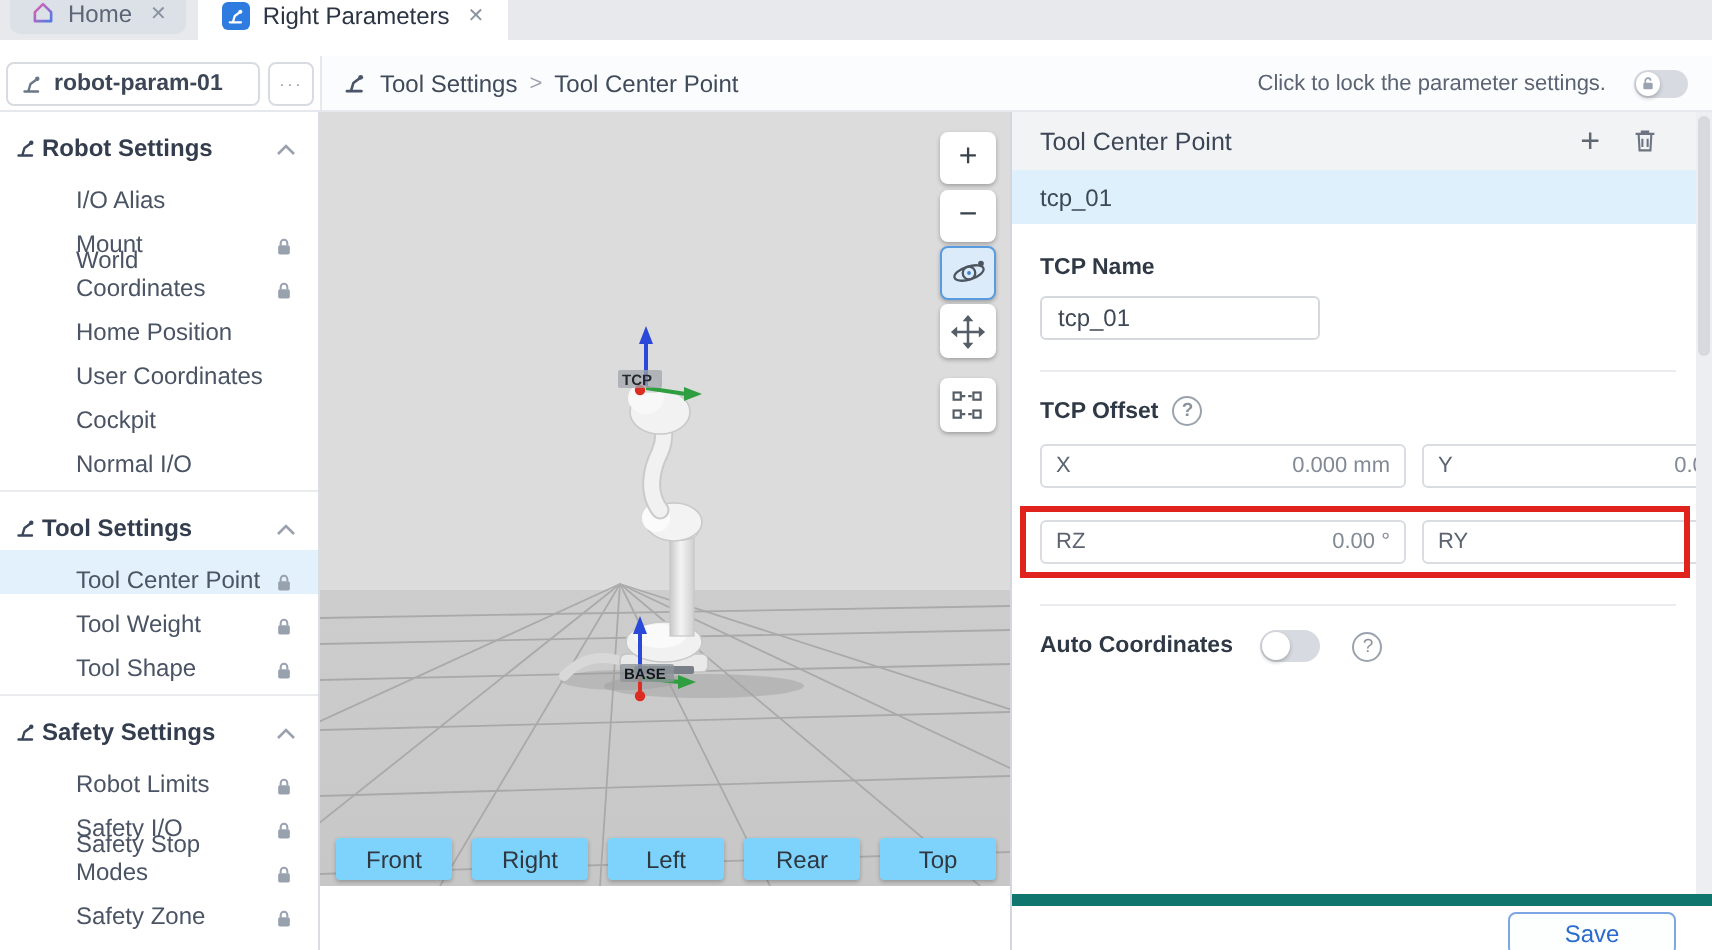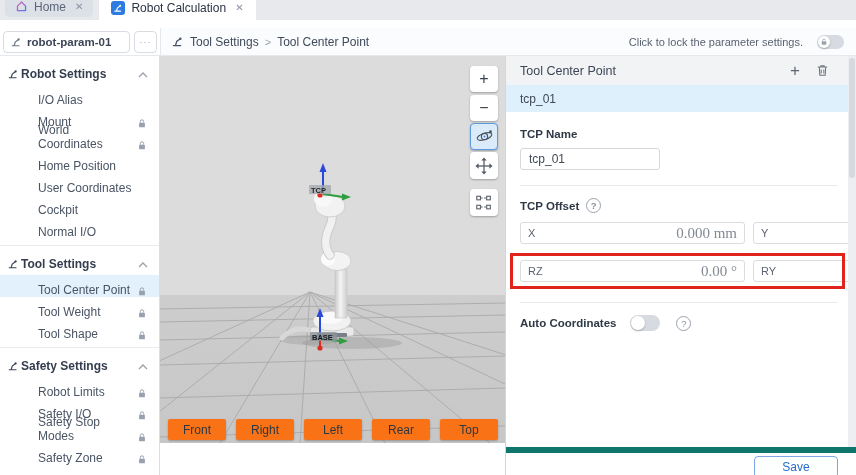--- a/index.html
+++ b/index.html
@@ -48,42 +48,42 @@
   .side-item.selected{background:#e3f1fc;}
   .side-div{height:1px;background:#e9ebee;margin:6px 0;}
 
   
   .viewport{position:absolute;left:160px;top:56px;width:345px;height:387px;background:#dcdcdd;overflow:hidden;}
   .vp-btn{position:absolute;left:310px;width:28px;height:26px;background:#fff;border-radius:4px;
     box-shadow:0 1px 2px rgba(0,0,0,.28);display:flex;align-items:center;justify-content:center;
     font-size:16px;color:#3a424c;cursor:pointer;}
   .vp-btn.sel{background:#dcebfa;border:1px solid #5a9be0;}
   .view-btns{position:absolute;left:8px;bottom:3px;display:flex;gap:10px;}
-  .view-btn{width:58px;height:21px;background:#f97316;border:none;border-radius:2px;
+  .view-btn{width:58px;height:21px;background:#7dd3fc;border:none;border-radius:2px;
     box-shadow:0 1px 2px rgba(0,0,0,.25);font-size:12px;color:#2f3740;
     font-family:"Liberation Sans",sans-serif;cursor:pointer;display:flex;align-items:center;justify-content:center;}
 
   
   .rpanel{position:absolute;left:505px;top:56px;right:0;bottom:0;background:#fff;border-left:1px solid #d3d7dd;}
   .rp-header{height:29px;background:#f2f3f5;display:flex;align-items:center;padding:0 14px;
     font-size:12.5px;color:#3c4656;}
   .rp-icons{margin-left:auto;display:flex;align-items:center;gap:15px;padding-right:12px;}
   .plus-ic{font-size:17px;color:#5f6872;line-height:1;cursor:pointer;}
   .tcp-row{height:27px;background:#def0fb;display:flex;align-items:center;padding:0 14px;
     font-size:12px;color:#3e4956;cursor:pointer;}
   .rp-body{padding:12px 18px 0 14px;position:relative;}
   .fld-label{font-size:11.5px;font-weight:bold;color:#2f3946;display:flex;align-items:center;gap:7px;}
   .name-input{margin-top:8px;width:140px;height:22px;border:1px solid #d5d9de;border-radius:3px;
     font-size:12px;color:#3f4956;padding:0 8px;font-family:"Liberation Sans",sans-serif;outline:none;}
   .rp-div{border:none;border-top:1px solid #e9ebee;margin:15px 0 12px 0;}
   .off-grid{display:grid;grid-template-columns:1fr 1fr 1fr;gap:8px;margin-top:9px;}
   .off-field{display:flex;align-items:center;height:22px;border:1px solid #d9dce1;border-radius:3px;background:#fff;}
   .off-axis{min-width:25px;padding:0 2px 0 7px;font-size:11px;color:#5b6470;}
   .off-val{flex:1;min-width:0;border:none;outline:none;background:transparent;text-align:right;
-    font-size:15px;color:#828a95;padding:0 7px;font-family:Liberation Serif, serif;}
+    font-size:11px;color:#828a95;padding:0 7px;font-family:Liberation Sans, sans-serif;}
   .rot-wrap{position:relative;margin-top:8px;}
   .red-frame{position:absolute;left:-10px;right:-7px;top:-7px;bottom:-7px;
     border:3px solid #e1231d;pointer-events:none;}
   .autocalc{display:flex;align-items:center;margin-top:4px;}
   .help{width:15px;height:15px;border:1px solid #9aa3ad;border-radius:50%;display:inline-flex;
     align-items:center;justify-content:center;font-size:9.5px;color:#8a929c;}
   .autocalc .help{margin-left:16px;}
   .rp-footer{position:absolute;left:0;right:0;bottom:0;height:28px;border-top:6px solid #0f766e;background:#fff;}
   .save-btn{position:absolute;right:18px;top:3px;width:84px;height:22px;background:#fdfefe;
     border:1px solid #7da6e4;border-radius:4px;color:#2a6bce;font-size:12px;
@@ -110,21 +110,21 @@
     <span>Home</span>
     <span class="close">✕</span>
   </div>
   <div class="tab tab-active">
     <span class="robot-tile">
       <svg width="10" height="10" viewBox="0 0 16 16">
         <path d="M3 13h9M5.5 13l1.5-5 4-3" stroke="#fff" stroke-width="1.8" fill="none" stroke-linecap="round"></path>
         <circle cx="11.5" cy="4.5" r="1.6" fill="#fff"></circle>
       </svg>
     </span>
-    <span>Robot Calculation</span>
+    <span>Right Parameters</span>
     <span class="close">✕</span>
   </div>
 </div>
 
 <div class="left-top">
   <div class="param-box">
     <span style="display:flex">
       <svg width="12" height="12" viewBox="0 0 16 16">
         <path d="M3 13h9M5.5 13l1.5-5 4-3" stroke="#6b7686" stroke-width="1.6" fill="none" stroke-linecap="round"></path>
         <circle cx="11.5" cy="4.5" r="1.5" fill="#6b7686"></circle>

